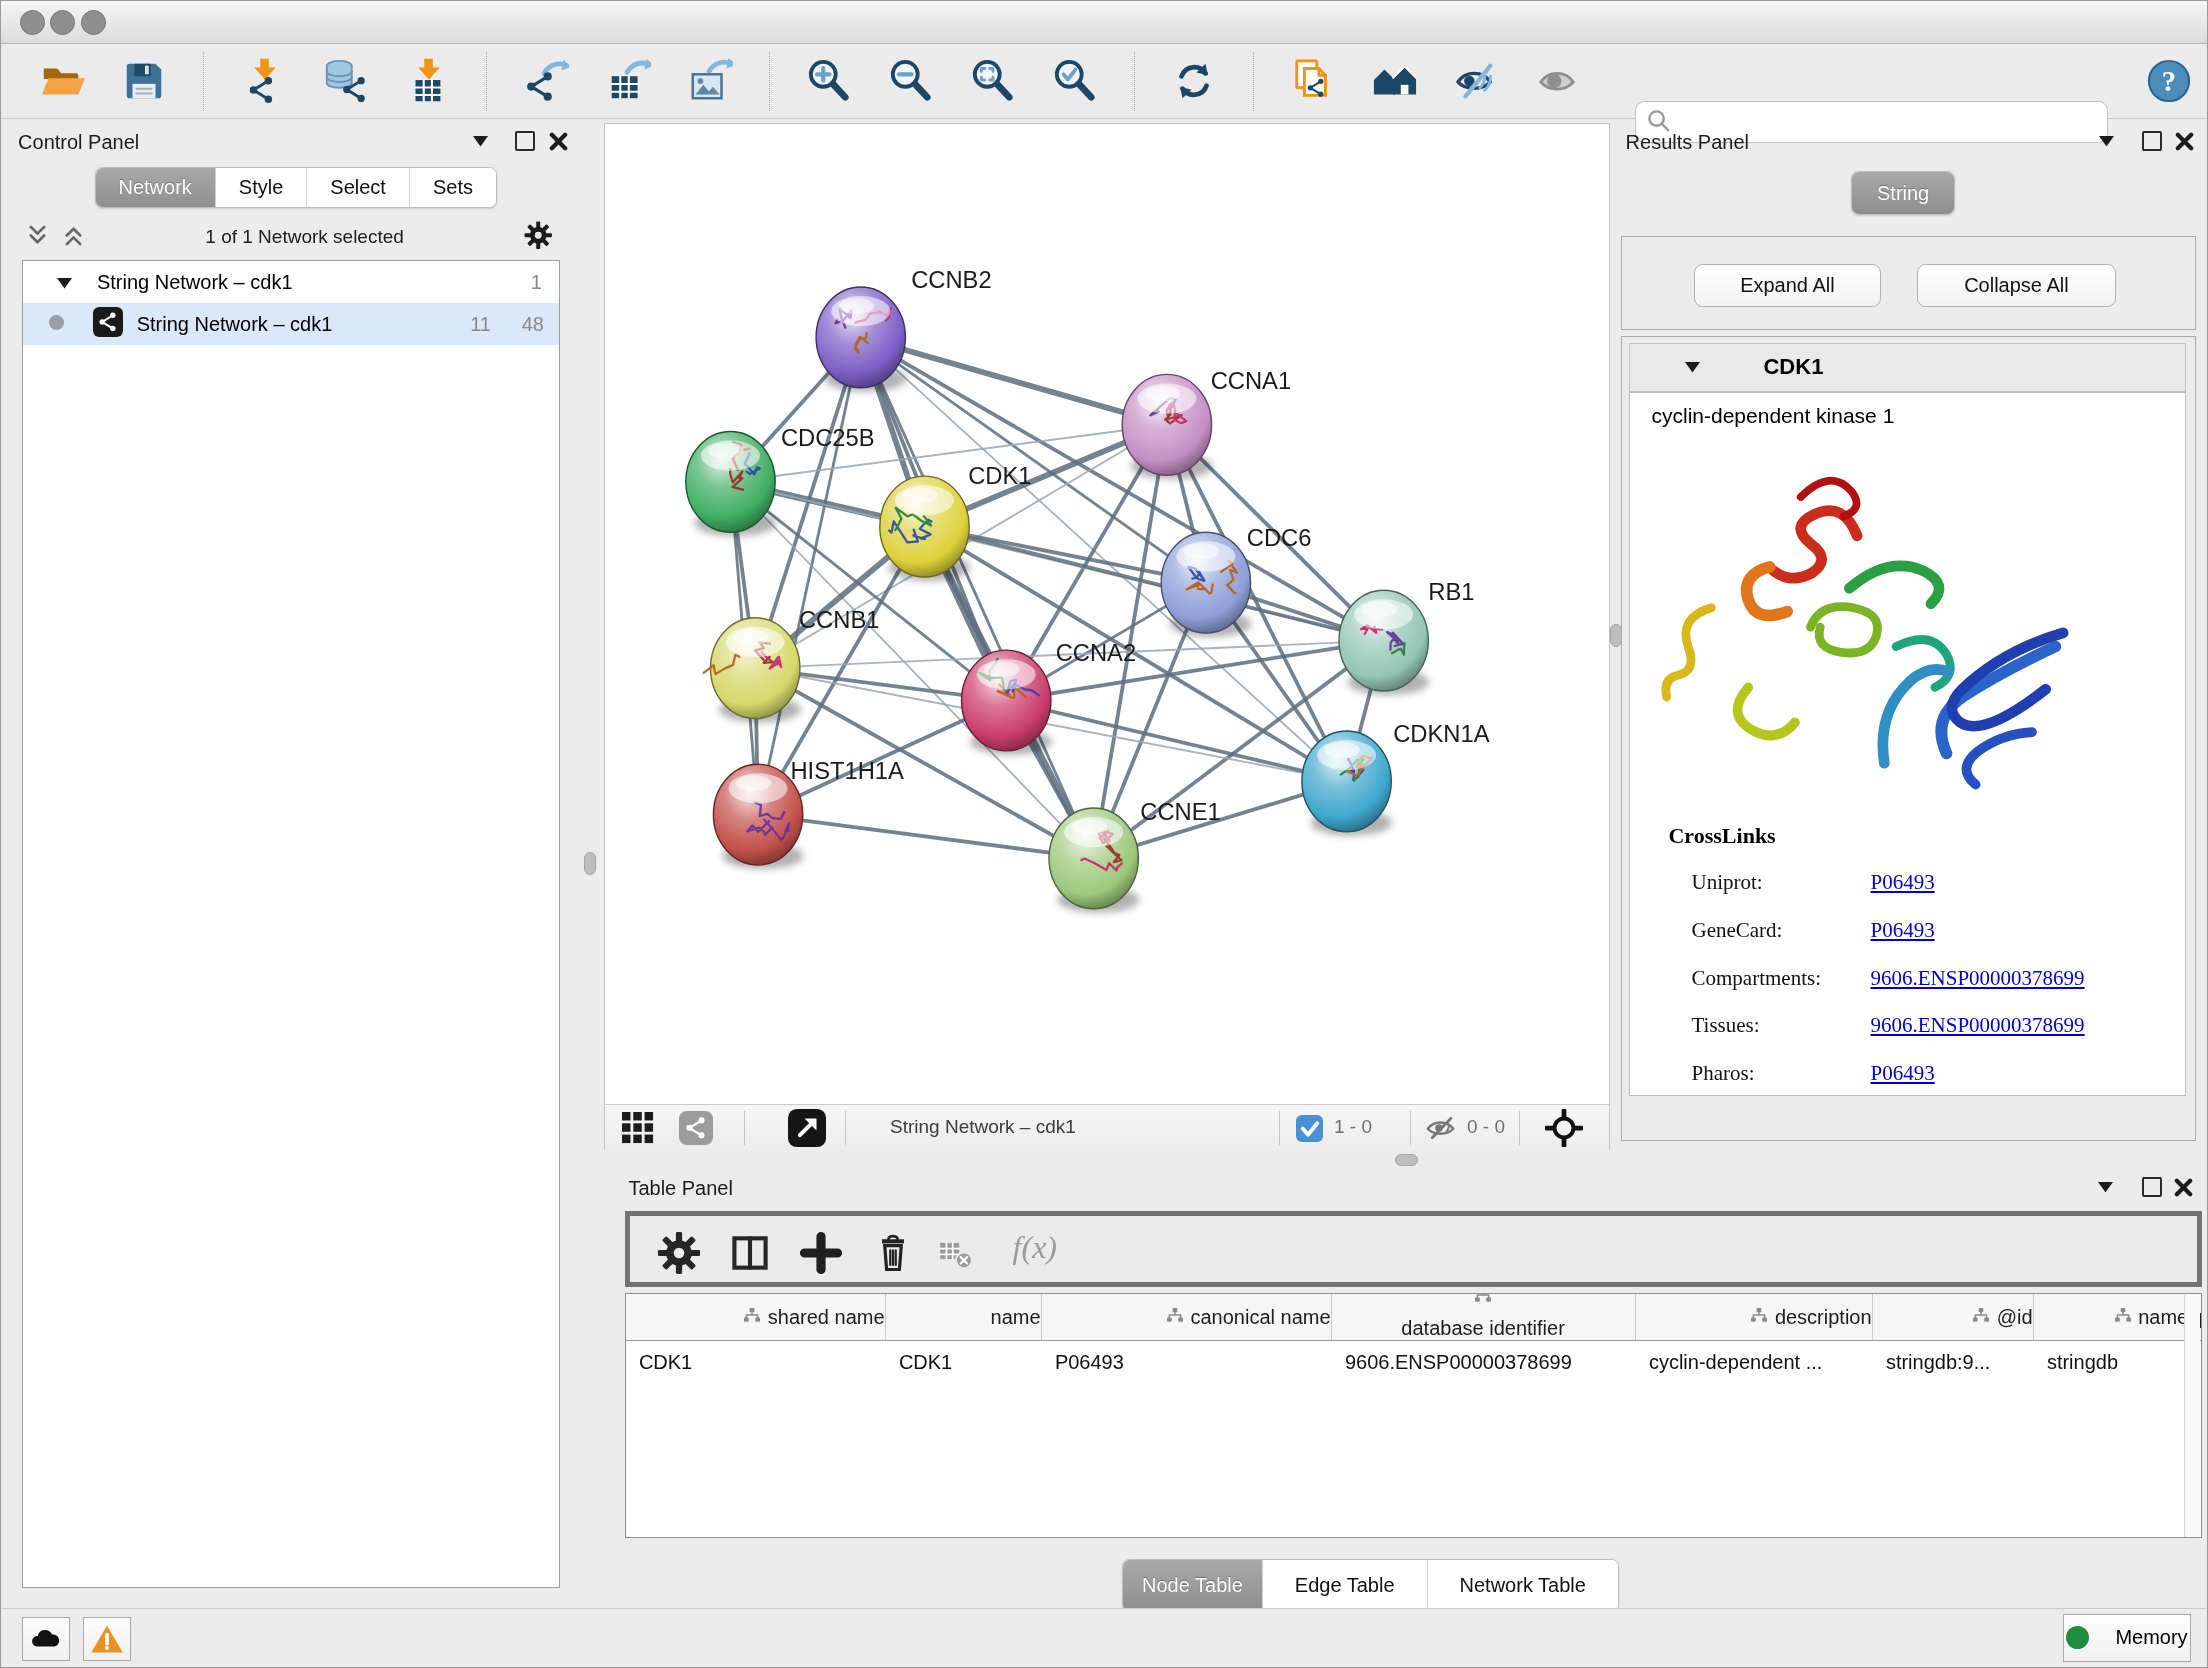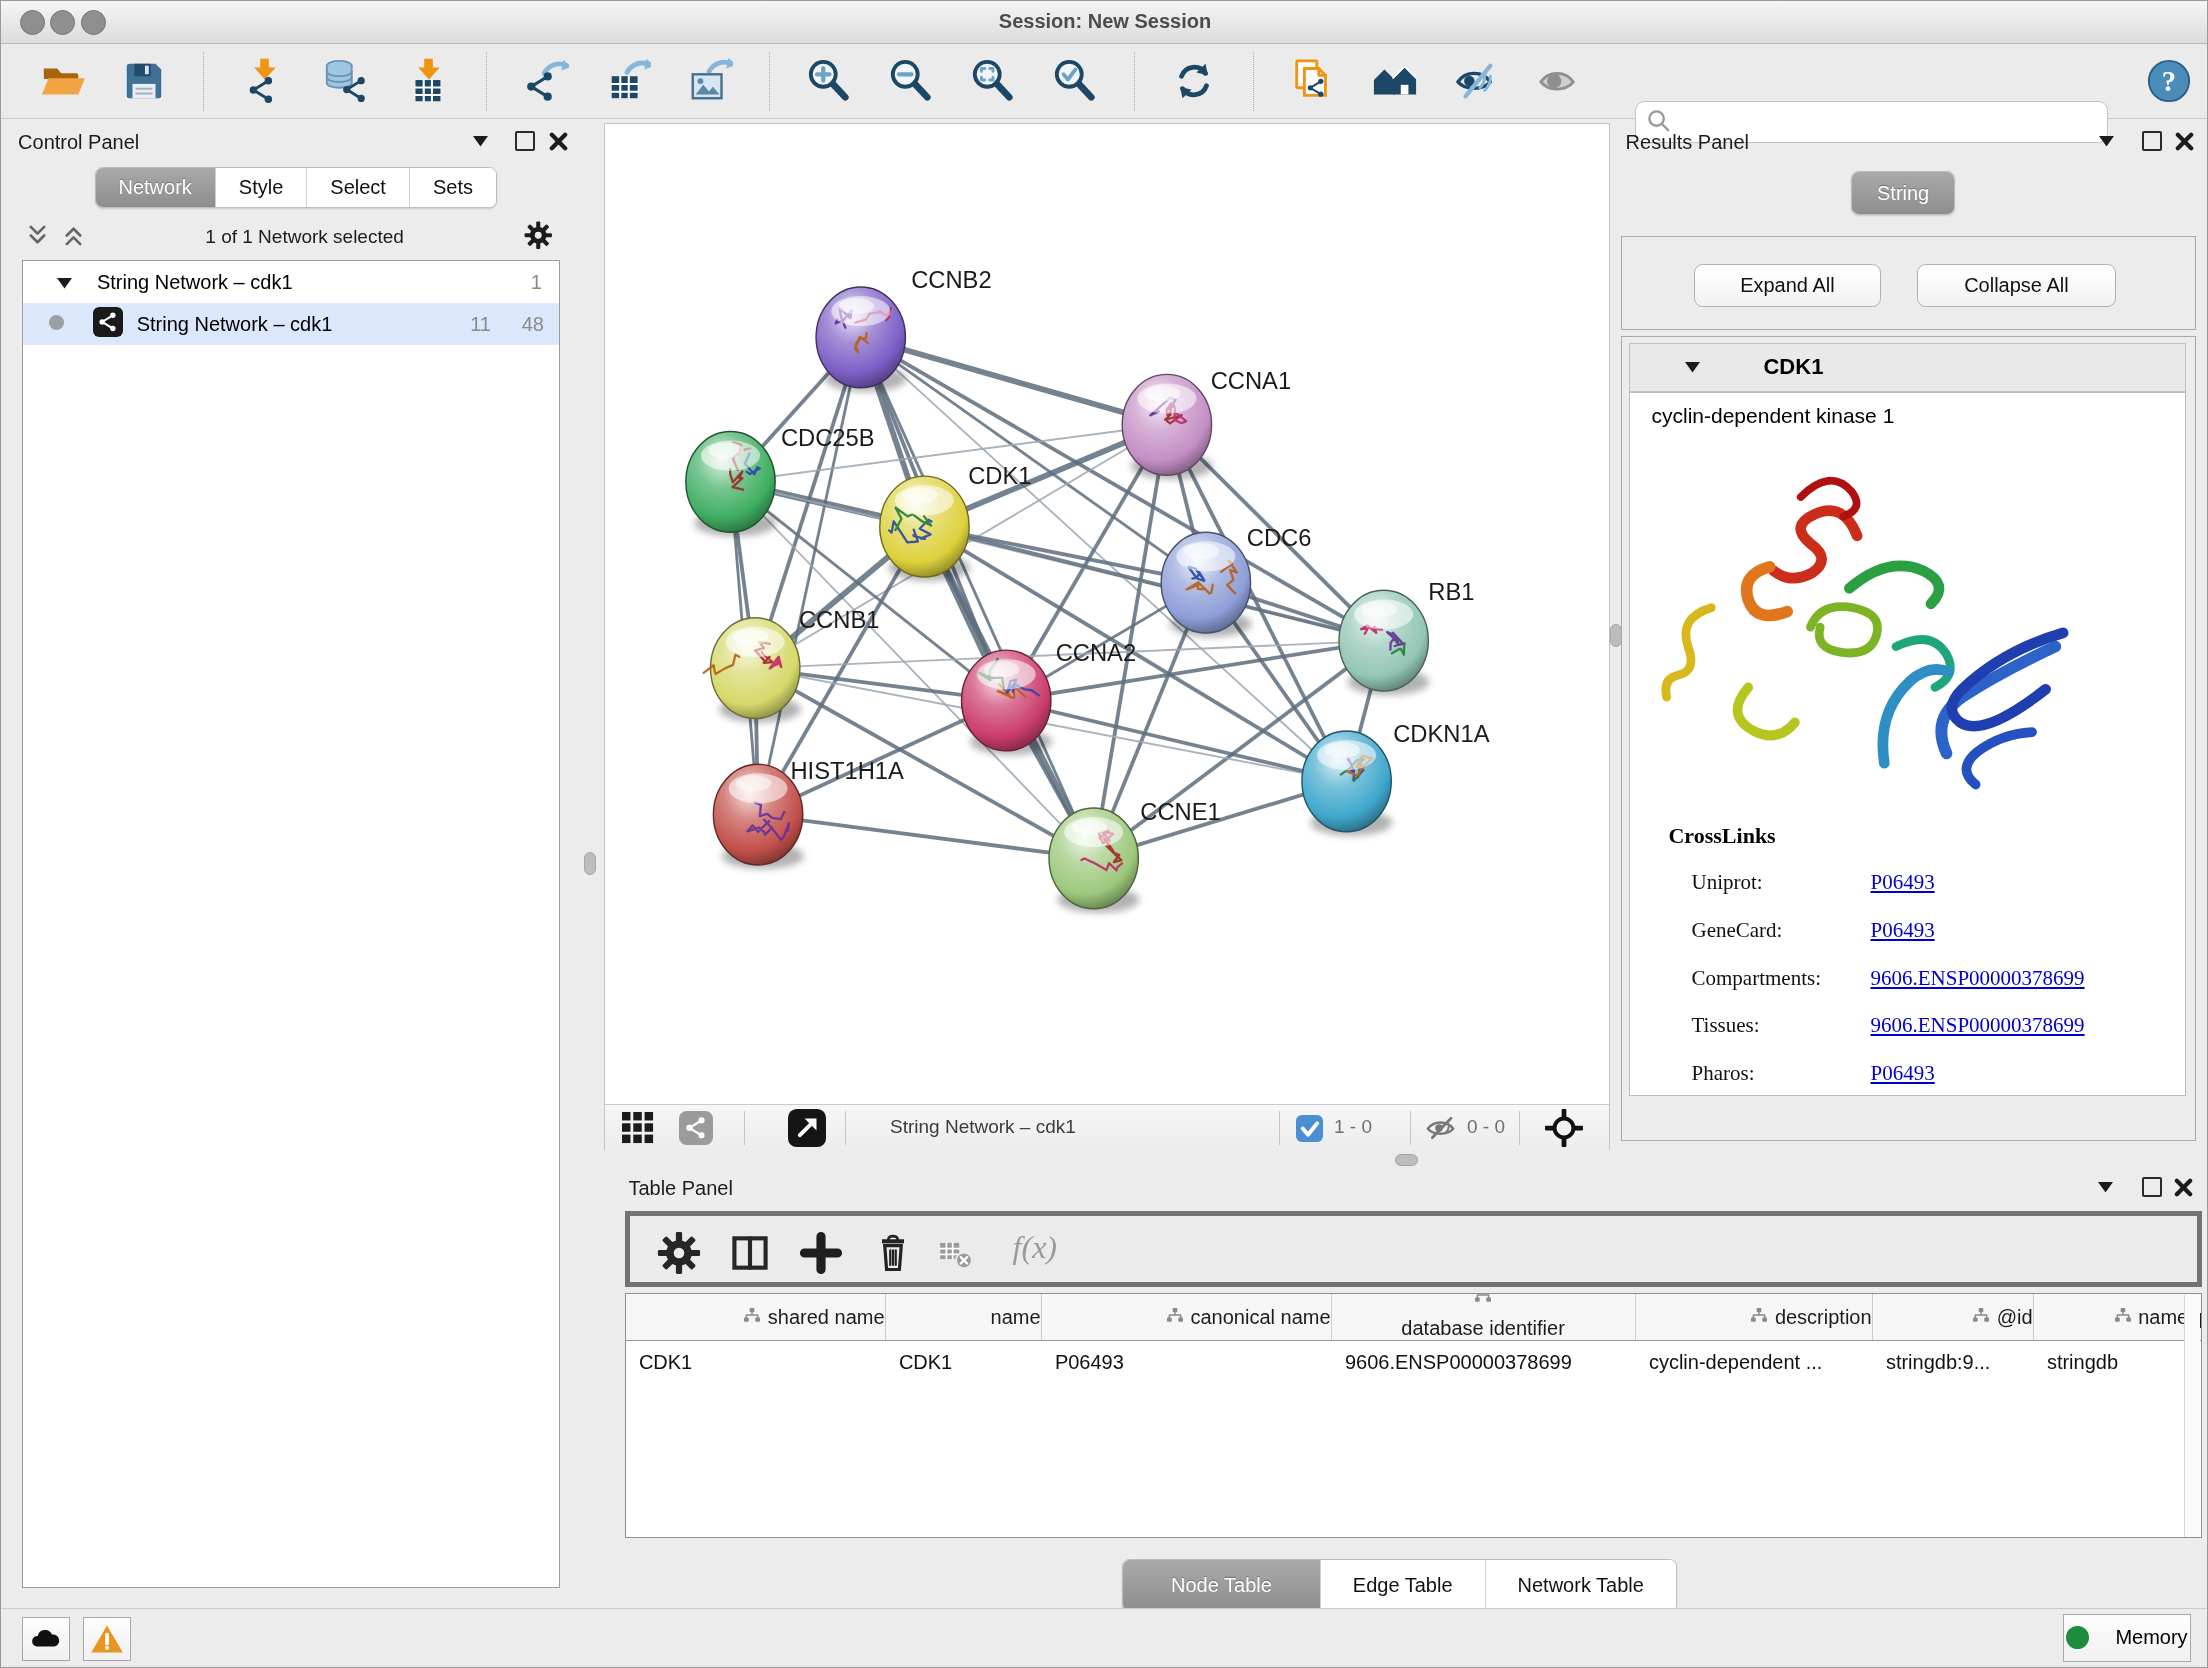--- a/index.html
+++ b/index.html
@@ -68,21 +68,20 @@
 </style>
 </head>
 <body>
 
 <div id="window">
 
   <div id="titlebar" class="abs">
     <div class="light abs" style="left:19px"></div>
     <div class="light abs" style="left:49px"></div>
     <div class="light abs" style="left:80px"></div>
-    <div id="win-title" class="abs">Session: New Session</div>
   </div>
 
   <div id="toolbar" class="abs">
     <div id="toolbar-items" class="abs" style="left:38px;top:0;height:74px;display:flex;align-items:center;gap:36px;">
         <span class="tbtn" style="position: relative; top: 0px;"><svg width="46" height="46" viewBox="0 0 48 48">
             <path d="M5 11 h14 l4 5 h16 a2 2 0 0 1 2 2 v4 H5 z" fill="#a8650f"></path>
             <path d="M3 38 L10 21 h38 L41 38 z" fill="#f2a444"></path>
           </svg></span>
         <span class="tbtn" style="position: relative; top: 0px;"><svg width="46" height="46" viewBox="0 0 48 48">
             <path d="M6 9 a3 3 0 0 1 3-3 h27 l6 6 v27 a3 3 0 0 1 -3 3 H9 a3 3 0 0 1 -3-3 z" fill="#3f7197"></path>
@@ -803,21 +802,21 @@
           <div class="td" style="width: 304px;">9606.ENSP00000378699</div>
           <div class="td" style="width: 237px;">cyclin-dependent ...</div>
           <div class="td" style="width: 161px;">stringdb:9...</div>
           <div class="td" style="width: 209px;">stringdb</div>
         </div>
 
       <div id="vscroll" class="abs"></div>
     </div>
 
     <div class="abs seg-group" id="tp-tabs" style="left:505px;top:390px;height:51px">
-        <div class="seg on" style="padding: 0px 48px;">Node Table</div>
+        <div class="seg on" style="padding: 0px 19px;">Node Table</div>
         <div class="seg" style="padding: 0px 32px;">Edge Table</div>
         <div class="seg" style="padding: 0px 32px;">Network Table</div>
       </div>
   </div>
 
   <div id="statusbar" class="abs">
     <div class="sbtn abs" style="left:21px" id="sb-cloud">
         <svg width="36" height="36" viewBox="0 0 48 48">
           <path d="M12 34 a7 7 0 0 1 1-14 a10 10 0 0 1 19-2 a8 8 0 0 1 3 16 z" fill="#111"></path>
         </svg>

